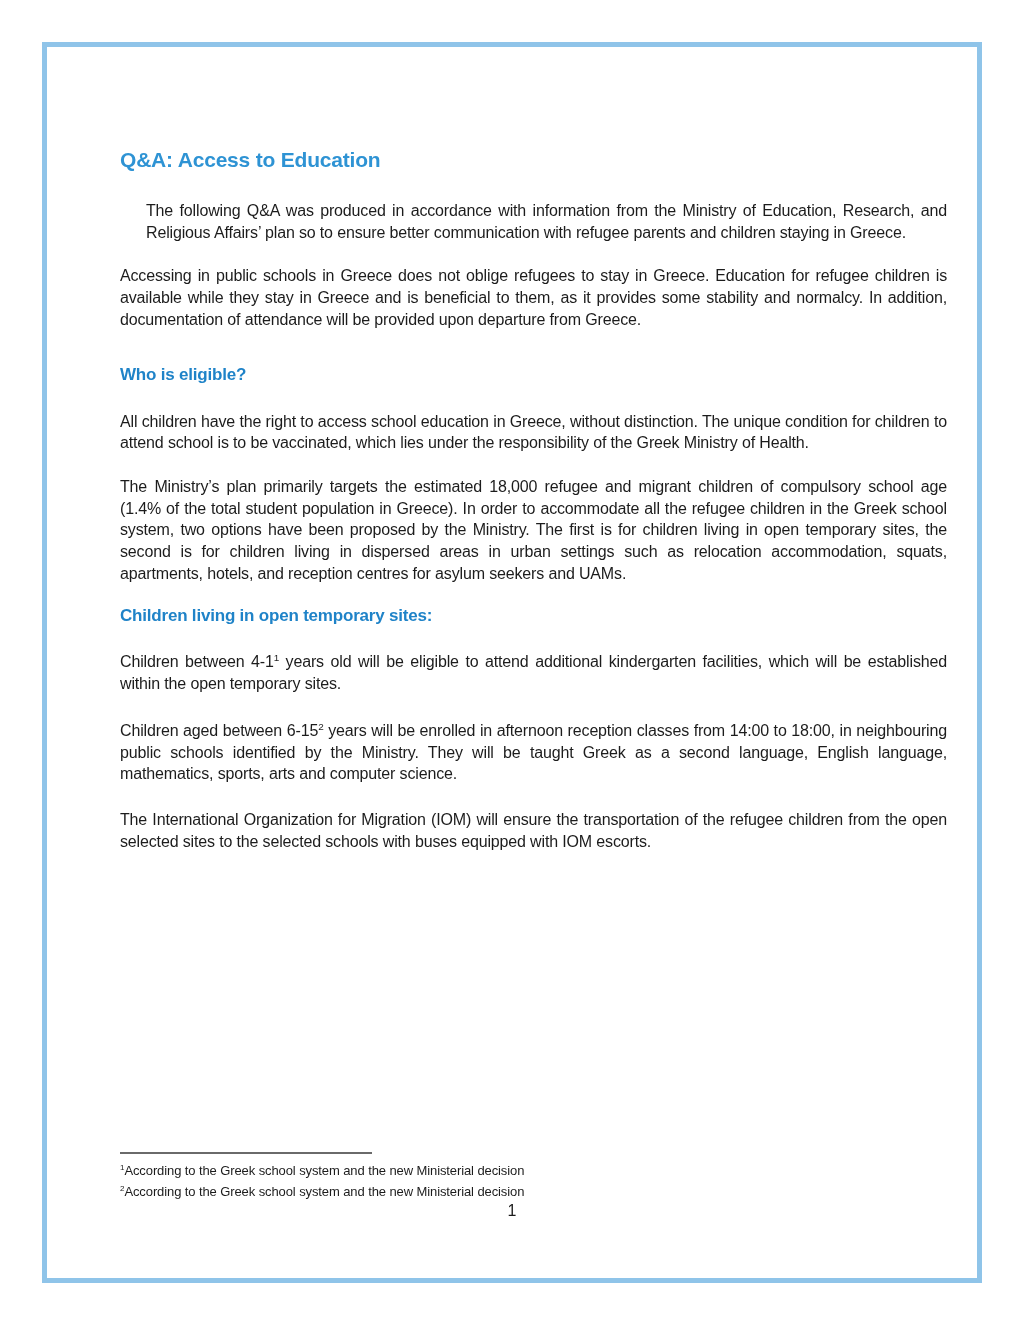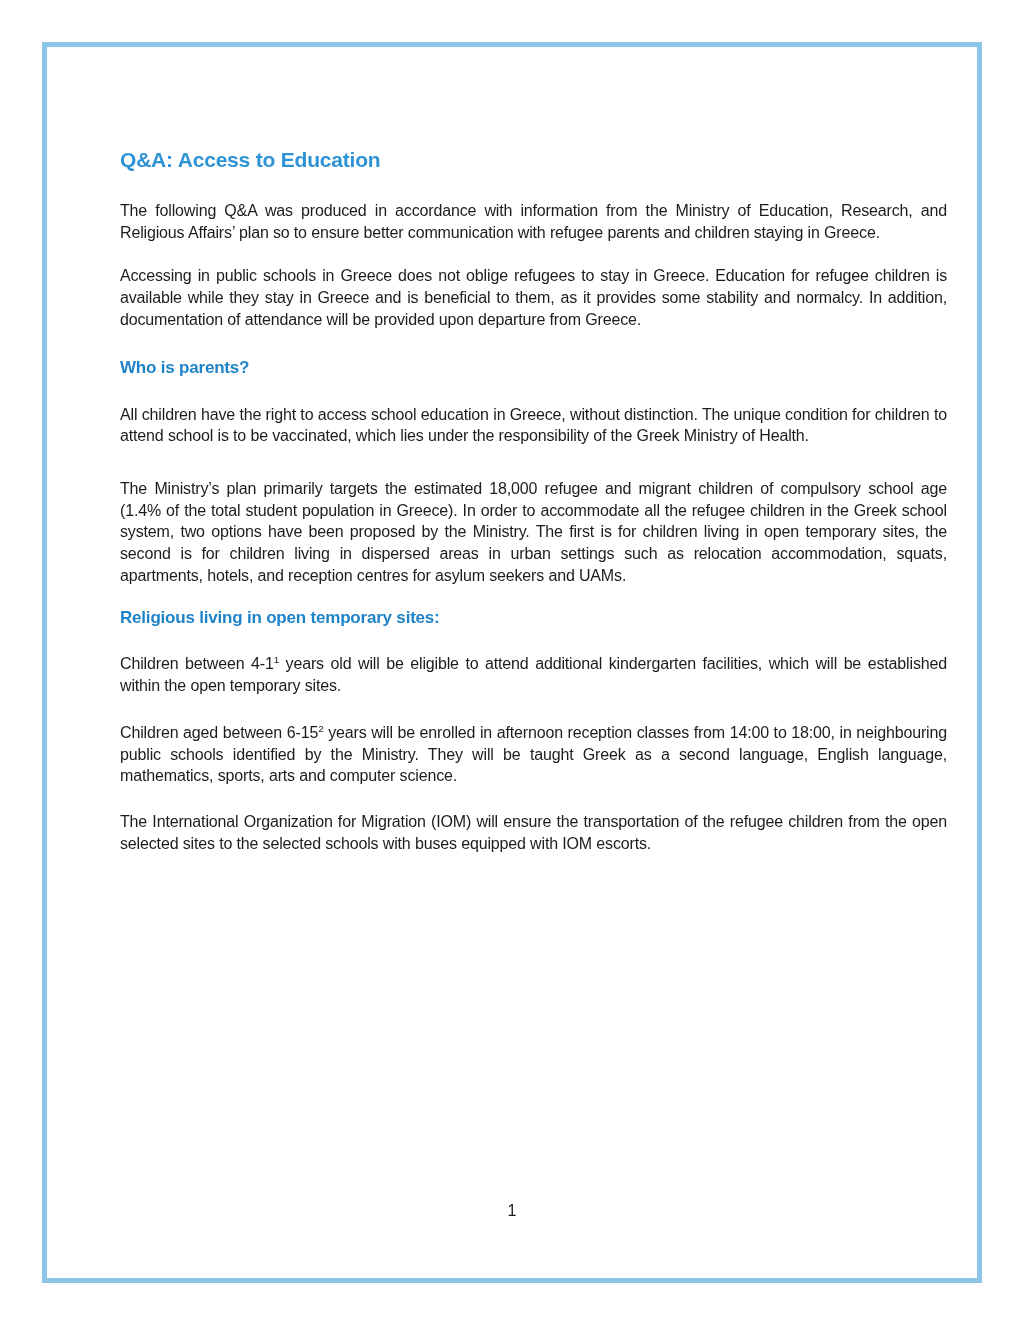--- a/index.html
+++ b/index.html
@@ -34,24 +34,24 @@
     line-height: 22px;
     letter-spacing: -0.2px;
   }
   .body-para {
     color: var(--color-body_text, #1c1c1c);
     font-size: 16px;
     line-height: 21.7px;
     text-align: justify;
     letter-spacing: -0.15px;
   }
-  .mb-22 { margin-bottom: 22px; }
-  .mb-33 { margin-bottom: 26px; }
+  .mb-22 { margin-bottom: 22px; margin-left: 26px; }
+  .mb-33 { margin-bottom: 33px; }
   .mb-25 { margin-bottom: 25px; }
-  .mb-15 { margin-bottom: 31px; }
+  .mb-15 { margin-bottom: 22px; }
   .mb-10 { margin-bottom: 10px; }
   .mb-31 { margin-bottom: 21px; }
   .mb-24 { margin-bottom: 24px; }
   sup { font-size: 0.62em; line-height: 0; }
   .footnote-area {
     position: absolute;
     left: 73px;
     top: 1105px;
     width: 600px;
   }
@@ -81,32 +81,37 @@
 <div class="page">
   <div class="content">
 
     <div class="doc-title first">Q&amp;A: Access to Education</div>
 
 
     <p class="body-para mb-22">The following Q&amp;A was produced in accordance with information from the Ministry of Education, Research, and Religious Affairs’ plan so to ensure better communication with refugee parents and children staying in Greece.</p>
 
     <p class="body-para mb-33">Accessing in public schools in Greece does not oblige refugees to stay in Greece. Education for refugee children is available while they stay in Greece and is beneficial to them, as it provides some stability and normalcy. In addition, documentation of attendance will be provided upon departure from Greece.</p>
 
-    <h2 class="section-heading mb-25">Who is parents?</h2>
+    <h2 class="section-heading mb-25">Who is eligible?</h2>
 
     <p class="body-para mb-15">All children have the right to access school education in Greece, without distinction. The unique condition for children to attend school is to be vaccinated, which lies under the responsibility of the Greek Ministry of Health.</p>
 
 
     <p class="body-para mb-31">The Ministry’s plan primarily targets the estimated 18,000 refugee and migrant children of compulsory school age (1.4% of the total student population in Greece). In order to accommodate all the refugee children in the Greek school system, two options have been proposed by the Ministry. The first is for children living in open temporary sites, the second is for children living in dispersed areas in urban settings such as relocation accommodation, squats, apartments, hotels, and reception centres for asylum seekers and UAMs.</p>
 
-    <h2 class="section-heading mb-24">Religious living in open temporary sites:</h2>
+    <h2 class="section-heading mb-24">Children living in open temporary sites:</h2>
 
     <p class="body-para mb-25"><span>Children between 4-1</span><sup>1</sup><span> years old will be eligible to attend additional kindergarten facilities, which will be established within the open temporary sites.</span></p>
 
     <p class="body-para mb-24"><span>Children aged between 6-15</span><sup>2</sup><span> years will be enrolled in afternoon reception classes from 14:00 to 18:00, in neighbouring public schools identified by the Ministry. They will be taught Greek as a second language, English language, mathematics, sports, arts and computer science.</span></p>
 
     <p class="body-para">The International Organization for Migration (IOM) will ensure the transportation of the refugee children from the open selected sites to the selected schools with buses equipped with IOM escorts.</p>
 
   </div>
 
+  <div class="footnote-area">
+    <div class="footnote-separator"></div>
+    <div class="footnote-line"><sup>1</sup><span>According to the Greek school system and the new Ministerial decision</span></div>
+    <div class="footnote-line"><sup>2</sup><span>According to the Greek school system and the new Ministerial decision</span></div>
+  </div>
 
   <div class="page-number">1</div>
 </div>
 
 </body></html>

